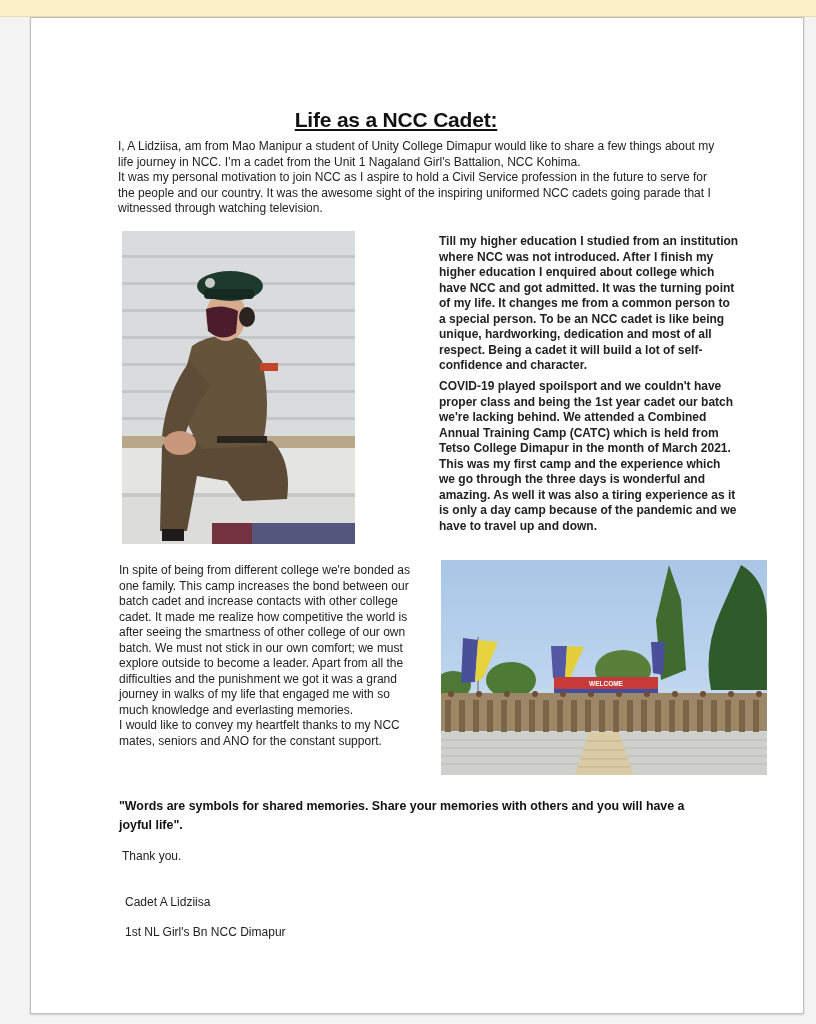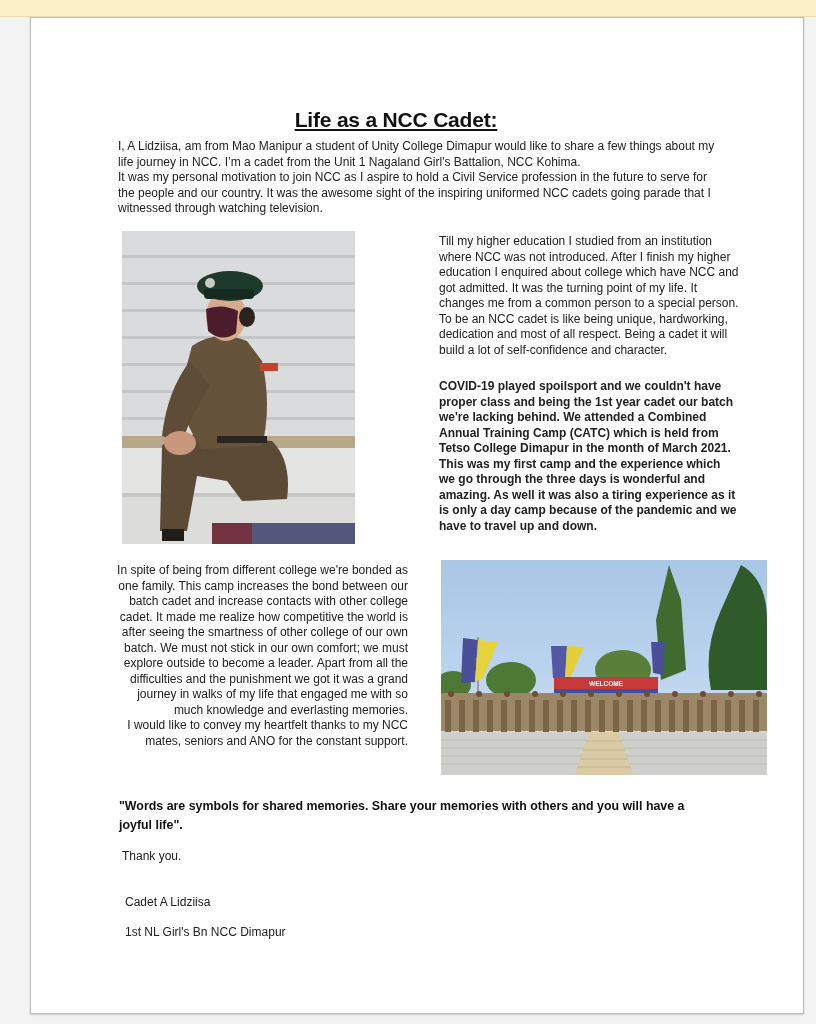--- a/index.html
+++ b/index.html
@@ -26,23 +26,23 @@
     font-weight: bold; font-size: 21px; color: #111;
     text-decoration: underline; letter-spacing: -0.2px;
   }
   .txt {
     position: absolute; color: #222;
     font-family: "Liberation Sans", sans-serif;
     font-size: 12px; line-height: 15.5px;
     white-space: pre-line;
   }
   .intro { left: 118px; top: 139px; width: 600px; }
-  .col-right { left: 439px; top: 234px; width: 300px; }
+  .col-right { left: 439px; top: 234px; width: 300px; font-weight: bold; }
   .col-right2 { left: 439px; top: 379px; width: 300px; font-weight: bold; }
-  .col-left { left: 108px; top: 563px; width: 300px; text-align: right; }
+  .col-left { left: 119px; top: 563px; width: 300px; }
   .quote {
     position: absolute; left: 119px; top: 797px; width: 600px;
     font-family: "Liberation Sans", sans-serif;
     font-weight: bold; font-size: 12.4px; line-height: 19px; color: #111;
   }
   .thanks { left: 122px; top: 849px; width: 200px; }
   .sig { left: 119px; top: 880px; width: 300px; line-height: 15px; margin-left: 6px; }
 
   .photo {
     position: absolute; overflow: hidden;

